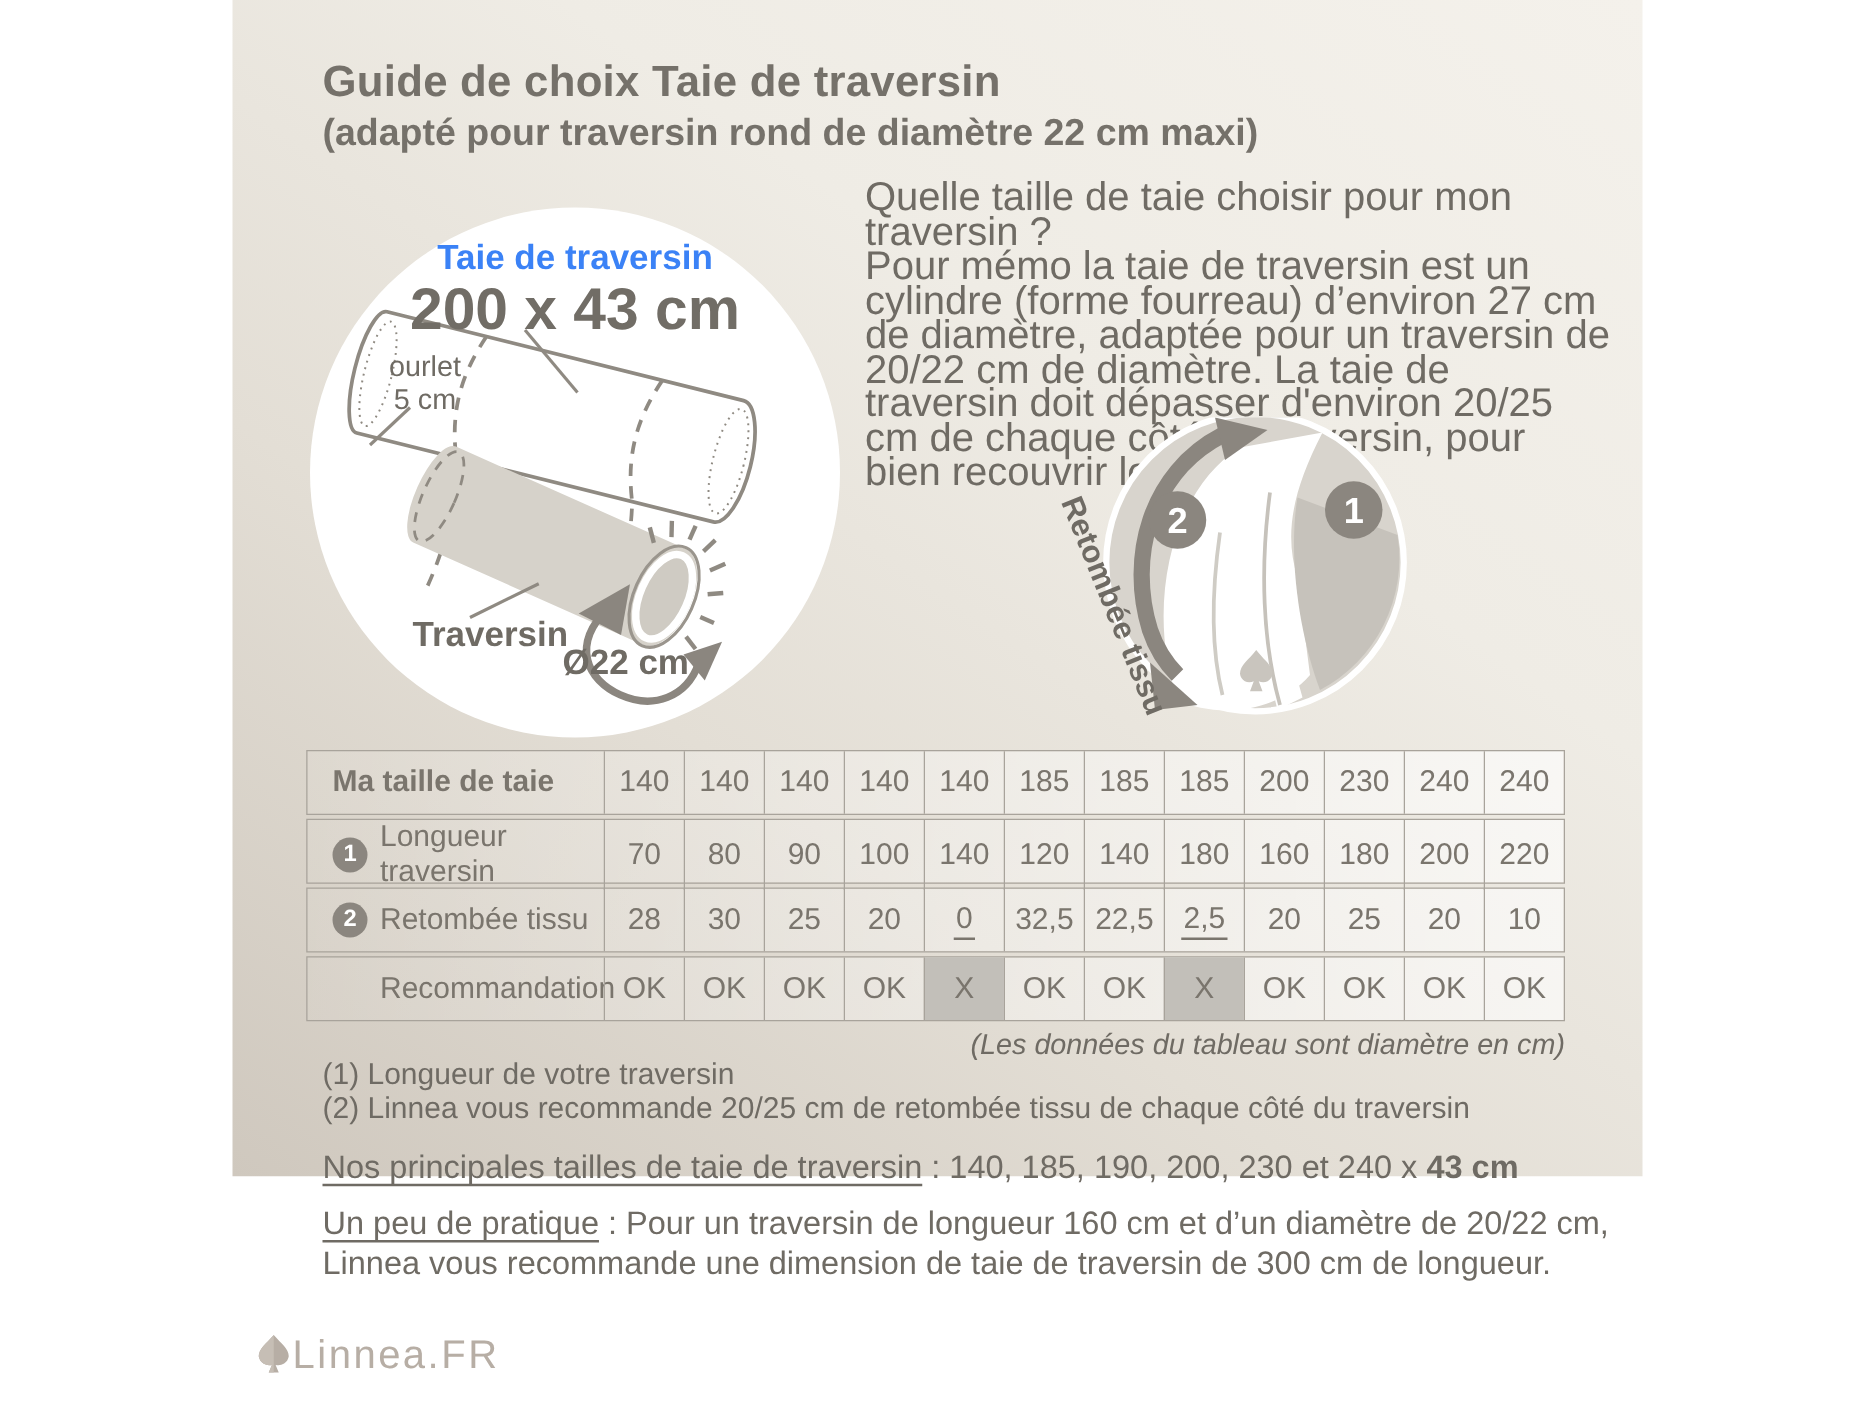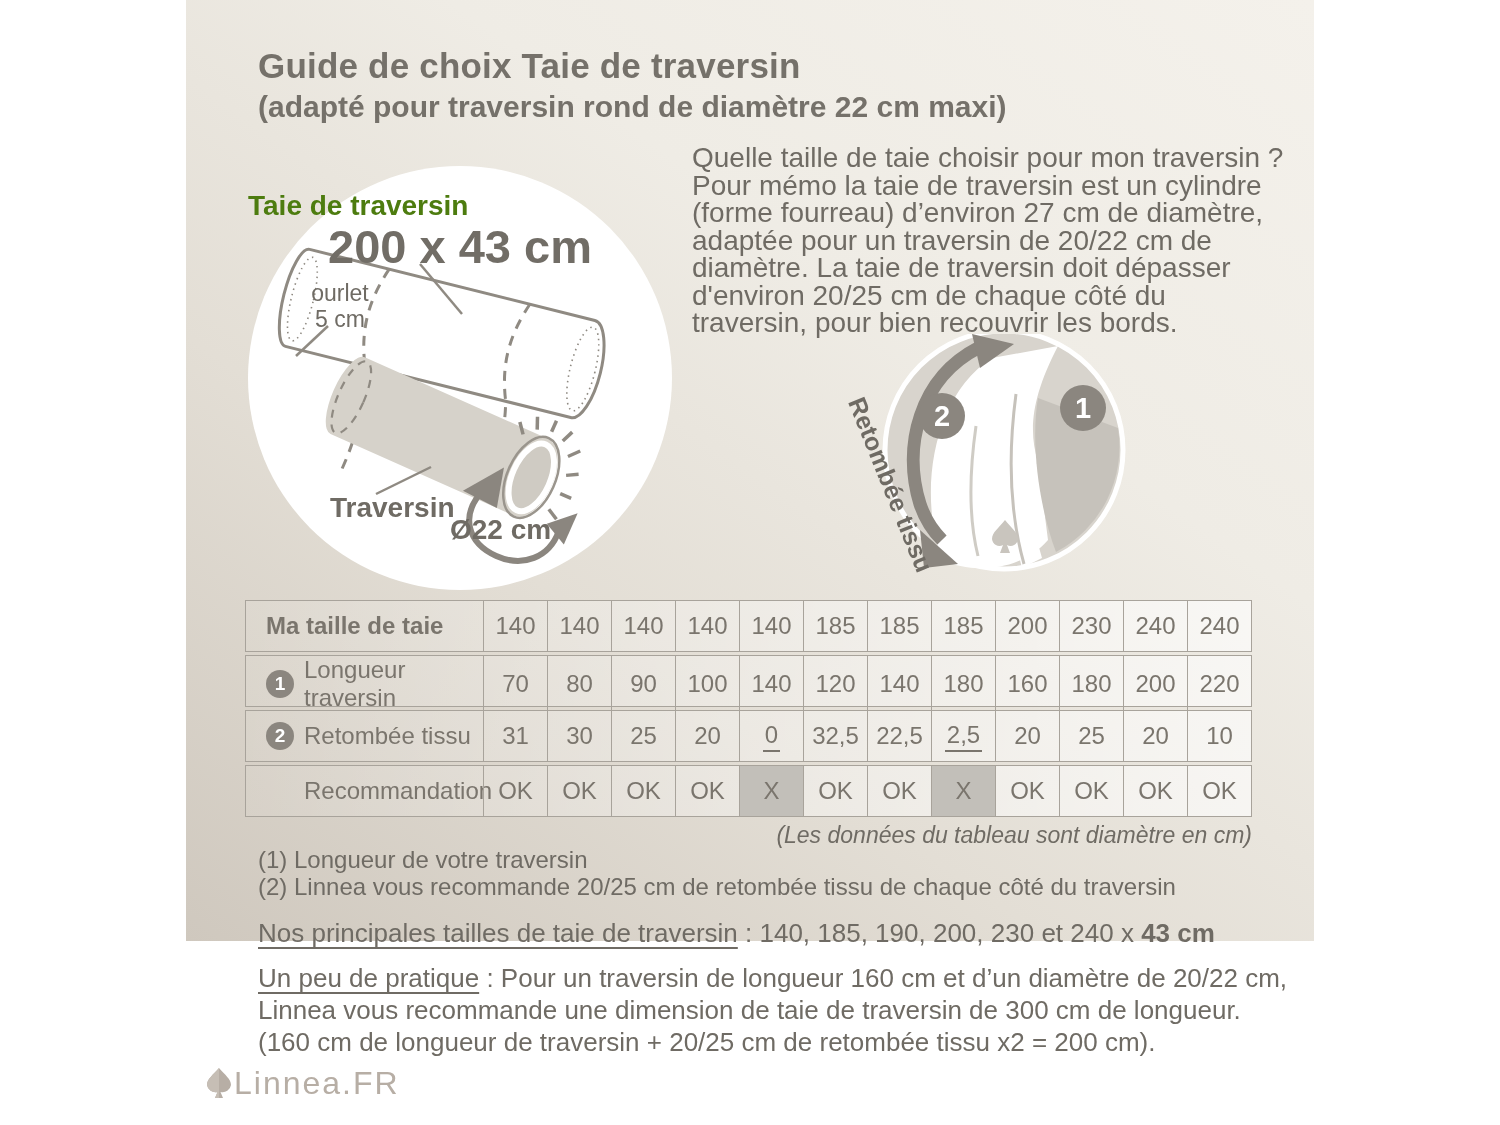--- a/index.html
+++ b/index.html
@@ -7,29 +7,29 @@
           font-family:"Liberation Sans", sans-serif;color:#6f6b64;}
   .panel{position:absolute;left:186px;top:0;width:1128px;height:941px;
          background:linear-gradient(215deg,#f4f1eb 0%,#efece5 35%,#e3ded5 65%,#cfc8be 100%);}
 
   
   .title{position:absolute;left:72px;top:46px;font-size:35px;font-weight:bold;color:#75716a;letter-spacing:.2px;}
   .subtitle{position:absolute;left:72px;top:90px;font-size:30px;font-weight:bold;color:#75716a;}
 
   
   .circle1{position:absolute;left:62px;top:166px;width:424px;height:424px;border-radius:50%;background:#ffffff;}
-  .cd-title{position:absolute;left:0;top:24px;width:100%;text-align:left;font-size:28px;font-weight:bold;color:#4d7c0f;}
+  .cd-title{position:absolute;left:0;top:24px;width:100%;text-align:center;font-size:28px;font-weight:bold;color:#3b82f6;}
   .cd-size{position:absolute;left:0;top:53px;width:100%;text-align:center;font-size:47px;font-weight:bold;color:#716d66;}
   .cd-svg{position:absolute;left:0;top:0;}
   .cd-ourlet{position:absolute;left:52px;top:114px;width:80px;text-align:center;font-size:23px;line-height:26px;color:#6f6b64;}
   .cd-traversin{position:absolute;left:82px;top:326px;font-size:28px;font-weight:bold;color:#6f6b64;}
   .cd-diam{position:absolute;left:202px;top:348px;font-size:28px;font-weight:bold;color:#6f6b64;}
 
   
-  .intro{position:absolute;left:506px;top:144px;width:596px;font-size:28px;line-height:27.5px;color:#6f6b64;}
+  .intro{position:absolute;left:506px;top:144px;width:596px;font-size:32px;line-height:27.5px;color:#6f6b64;}
 
   
   .circle2{position:absolute;left:694px;top:334px;width:248px;height:248px;}
   .retombee{position:absolute;left:606px;top:470px;width:196px;height:30px;text-align:center;
             font-size:25px;font-weight:bold;color:#6f6b64;transform:rotate(68deg);}
 
   
   .gtable{position:absolute;left:59px;top:600px;width:1007px;}
   .t-row{display:grid;grid-template-columns:237px repeat(12,1fr);height:52px;margin-bottom:3px;
          border:1px solid #a8a39b;box-sizing:border-box;
@@ -177,21 +177,21 @@
         <div class="t-cell">160</div>
         <div class="t-cell">180</div>
         <div class="t-cell">200</div>
         <div class="t-cell">220</div>
       </div>
       <div class="t-row">
         <div class="t-cell t-label">
           <span class="badge">2</span>
           <span>Retombée tissu</span>
         </div>
-        <div class="t-cell">31</div>
+        <div class="t-cell">28</div>
         <div class="t-cell">30</div>
         <div class="t-cell">25</div>
         <div class="t-cell">20</div>
         <div class="t-cell">
             <span class="num-u">0</span>
           </div>
         <div class="t-cell">32,5</div>
         <div class="t-cell">22,5</div>
         <div class="t-cell">
             <span class="num-u">2,5</span>
@@ -227,21 +227,20 @@
 
     <div class="sizes-line">
       <span class="u">Nos principales tailles de taie de traversin</span><span> : 140, 185, 190, 200, 230 et 240 x </span><span class="b">43 cm</span>
     </div>
 
     <div class="practice">
       <div>
         <span class="u">Un peu de pratique</span><span> : Pour un traversin de longueur 160 cm et d’un diamètre de 20/22 cm,</span>
       </div>
       <div>Linnea vous recommande une dimension de taie de traversin de 300 cm de longueur.</div>
-      <div>(160 cm de longueur de traversin + 20/25 cm de retombée tissu  x2 = 200 cm).</div>
     </div>
 
     <div class="logo">
       <svg width="30" height="34" viewBox="0 0 30 34">
         <path d="M 15,2 C 21,9 27,13 27,19 A 8.5 8.5 0 0 1 16.5,26 L 19,32 L 11,32 L 13.5,26 A 8.5 8.5 0 0 1 3,19 C 3,13 9,9 15,2 Z" fill="#b7aea5"></path>
         <path d="M 15,2 C 9,9 3,13 3,19 A 8.5 8.5 0 0 0 13.5,26 L 11,32 L 15,32 Z" fill="#c6beb5"></path>
       </svg>
       <span class="logo-text">Linnea.FR</span>
     </div>
 

